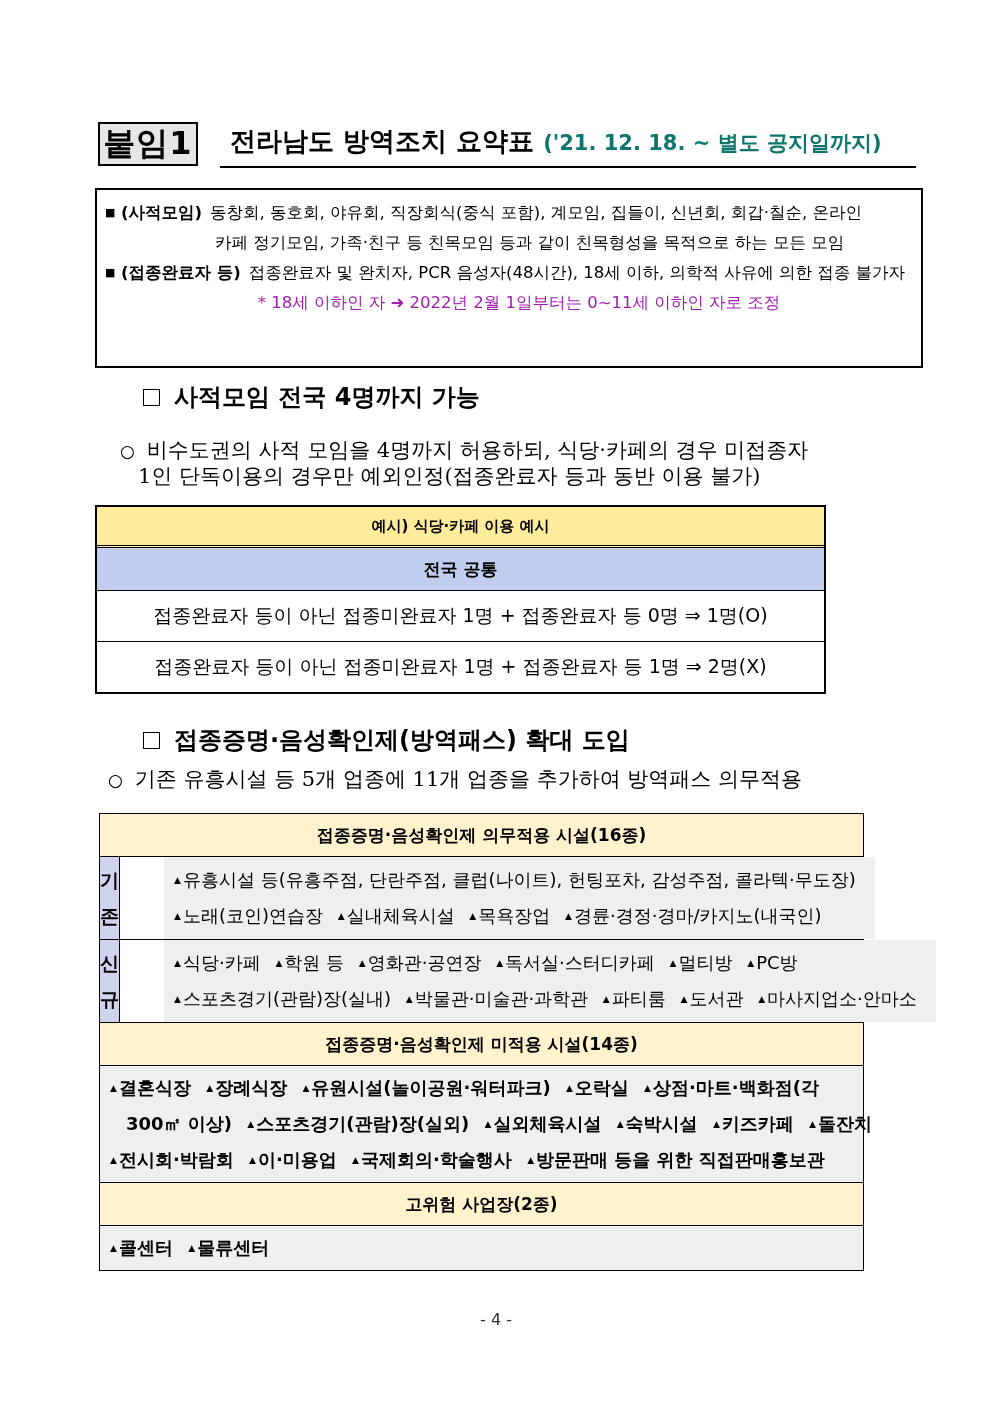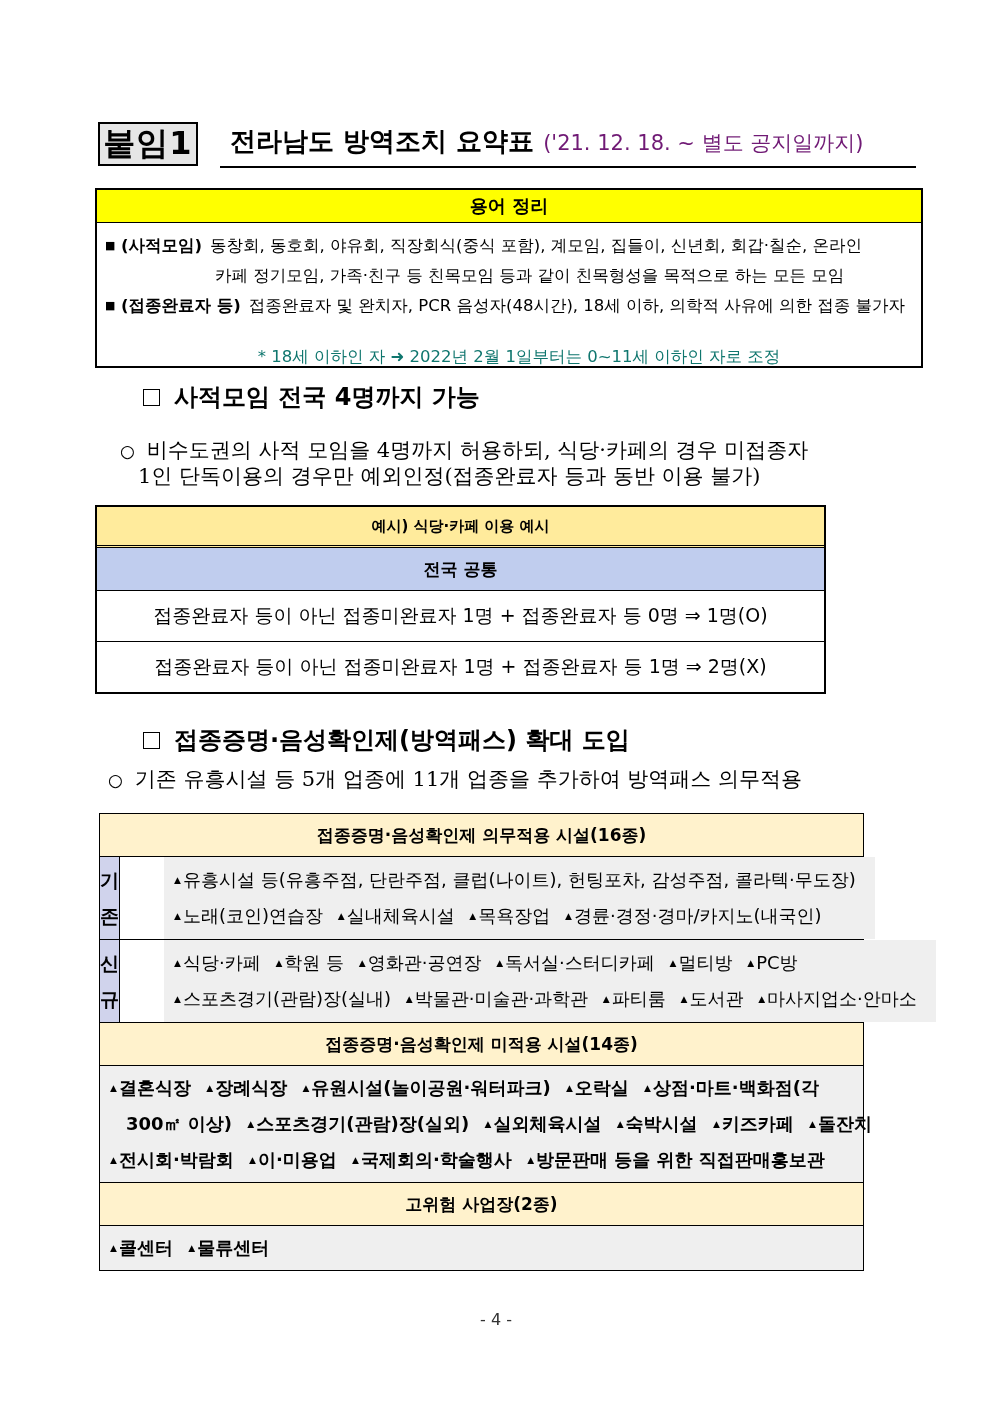--- a/index.html
+++ b/index.html
@@ -3,32 +3,32 @@
 <meta charset="utf-8">
 <style>
   html, body { margin:0; padding:0; background:#ffffff; }
   body { width:992px; height:1403px; position:relative; font-family:"DejaVu Sans", sans-serif; color:#000; overflow:hidden; }
   .abs { position:absolute; }
 
   
   .tag-box { left:98px; top:122px; width:100px; height:44px; border:2px solid #000; background:#e6e6e6; box-sizing:border-box;
              display:flex; align-items:center; justify-content:center; font-weight:bold; font-size:32px; letter-spacing:1px; }
   .title { left:230px; top:124px; font-size:26px; font-weight:bold; white-space:nowrap; }
-  .title .date { color:#701a75; font-size:21px; font-weight:normal; }
+  .title .date { color:#0f766e; font-size:21px; font-weight:bold; }
   .title-rule { left:220px; top:166px; width:696px; height:2px; background:#000; }
 
   
   .gloss { left:95px; top:188px; width:828px; height:180px; border:2px solid #000; box-sizing:border-box; }
   .gloss-head { height:32px; background:#ffff00; border-bottom:1px solid #000; display:flex; align-items:center; justify-content:center; font-weight:bold; font-size:18px; }
   .gloss-body { padding:8px 8px 0 8px; font-size:16.5px; line-height:30px; }
   .gloss-row { display:flex; white-space:nowrap; }
   .gloss-row .bullet { width:16px; font-size:11px; }
   .gloss-row b { margin-right:8px; }
   .gloss-indent { padding-left:110px; white-space:nowrap; }
-  .gloss-note { color:#0f766e; text-align:center; white-space:nowrap; padding-left:20px;margin-top:21px; }
+  .gloss-note { color:#a21caf; text-align:center; white-space:nowrap; padding-left:20px; }
 
   
   .sec { font-size:24px; font-weight:bold; white-space:nowrap;padding-left:46px; }
   .sec .sq { display:inline-block; width:17px; height:17px; border:1.5px solid #000; margin-right:14px; vertical-align:-1px; box-sizing:border-box; }
   .para { font-family:"DejaVu Serif", serif; font-size:21px; line-height:40px; white-space:nowrap; }
   .para .circle { font-family:"DejaVu Sans", sans-serif; font-size:17px; margin-right:12px; }
 
   
   .ex { left:95px; top:505px; width:731px; border:2px solid #000; box-sizing:border-box; }
   .ex-cap { height:38px; background:#ffeb9c; border-bottom:3px double #000; display:flex; align-items:center; justify-content:center; font-size:15px; font-weight:bold; }
@@ -55,21 +55,20 @@
 <div class="abs tag-box">
   <span>붙임1</span>
 </div>
 <div class="abs title">
   <span>전라남도 방역조치 요약표</span>
   <span class="date">('21. 12. 18. ~ 별도 공지일까지)</span>
 </div>
 <div class="abs title-rule"></div>
 
 <div class="abs gloss">
-  <div class="gloss-head">용어 정리</div>
   <div class="gloss-body">
     <div class="gloss-row">
       <span class="bullet">■</span>
       <b>(사적모임)</b>
       <span>동창회, 동호회, 야유회, 직장회식(중식 포함), 계모임, 집들이, 신년회, 회갑·칠순, 온라인</span>
     </div>
     <div class="gloss-indent">카페 정기모임, 가족·친구 등 친목모임 등과 같이 친목형성을 목적으로 하는 모든 모임</div>
     <div class="gloss-row">
       <span class="bullet">■</span>
       <b>(접종완료자 등)</b>

